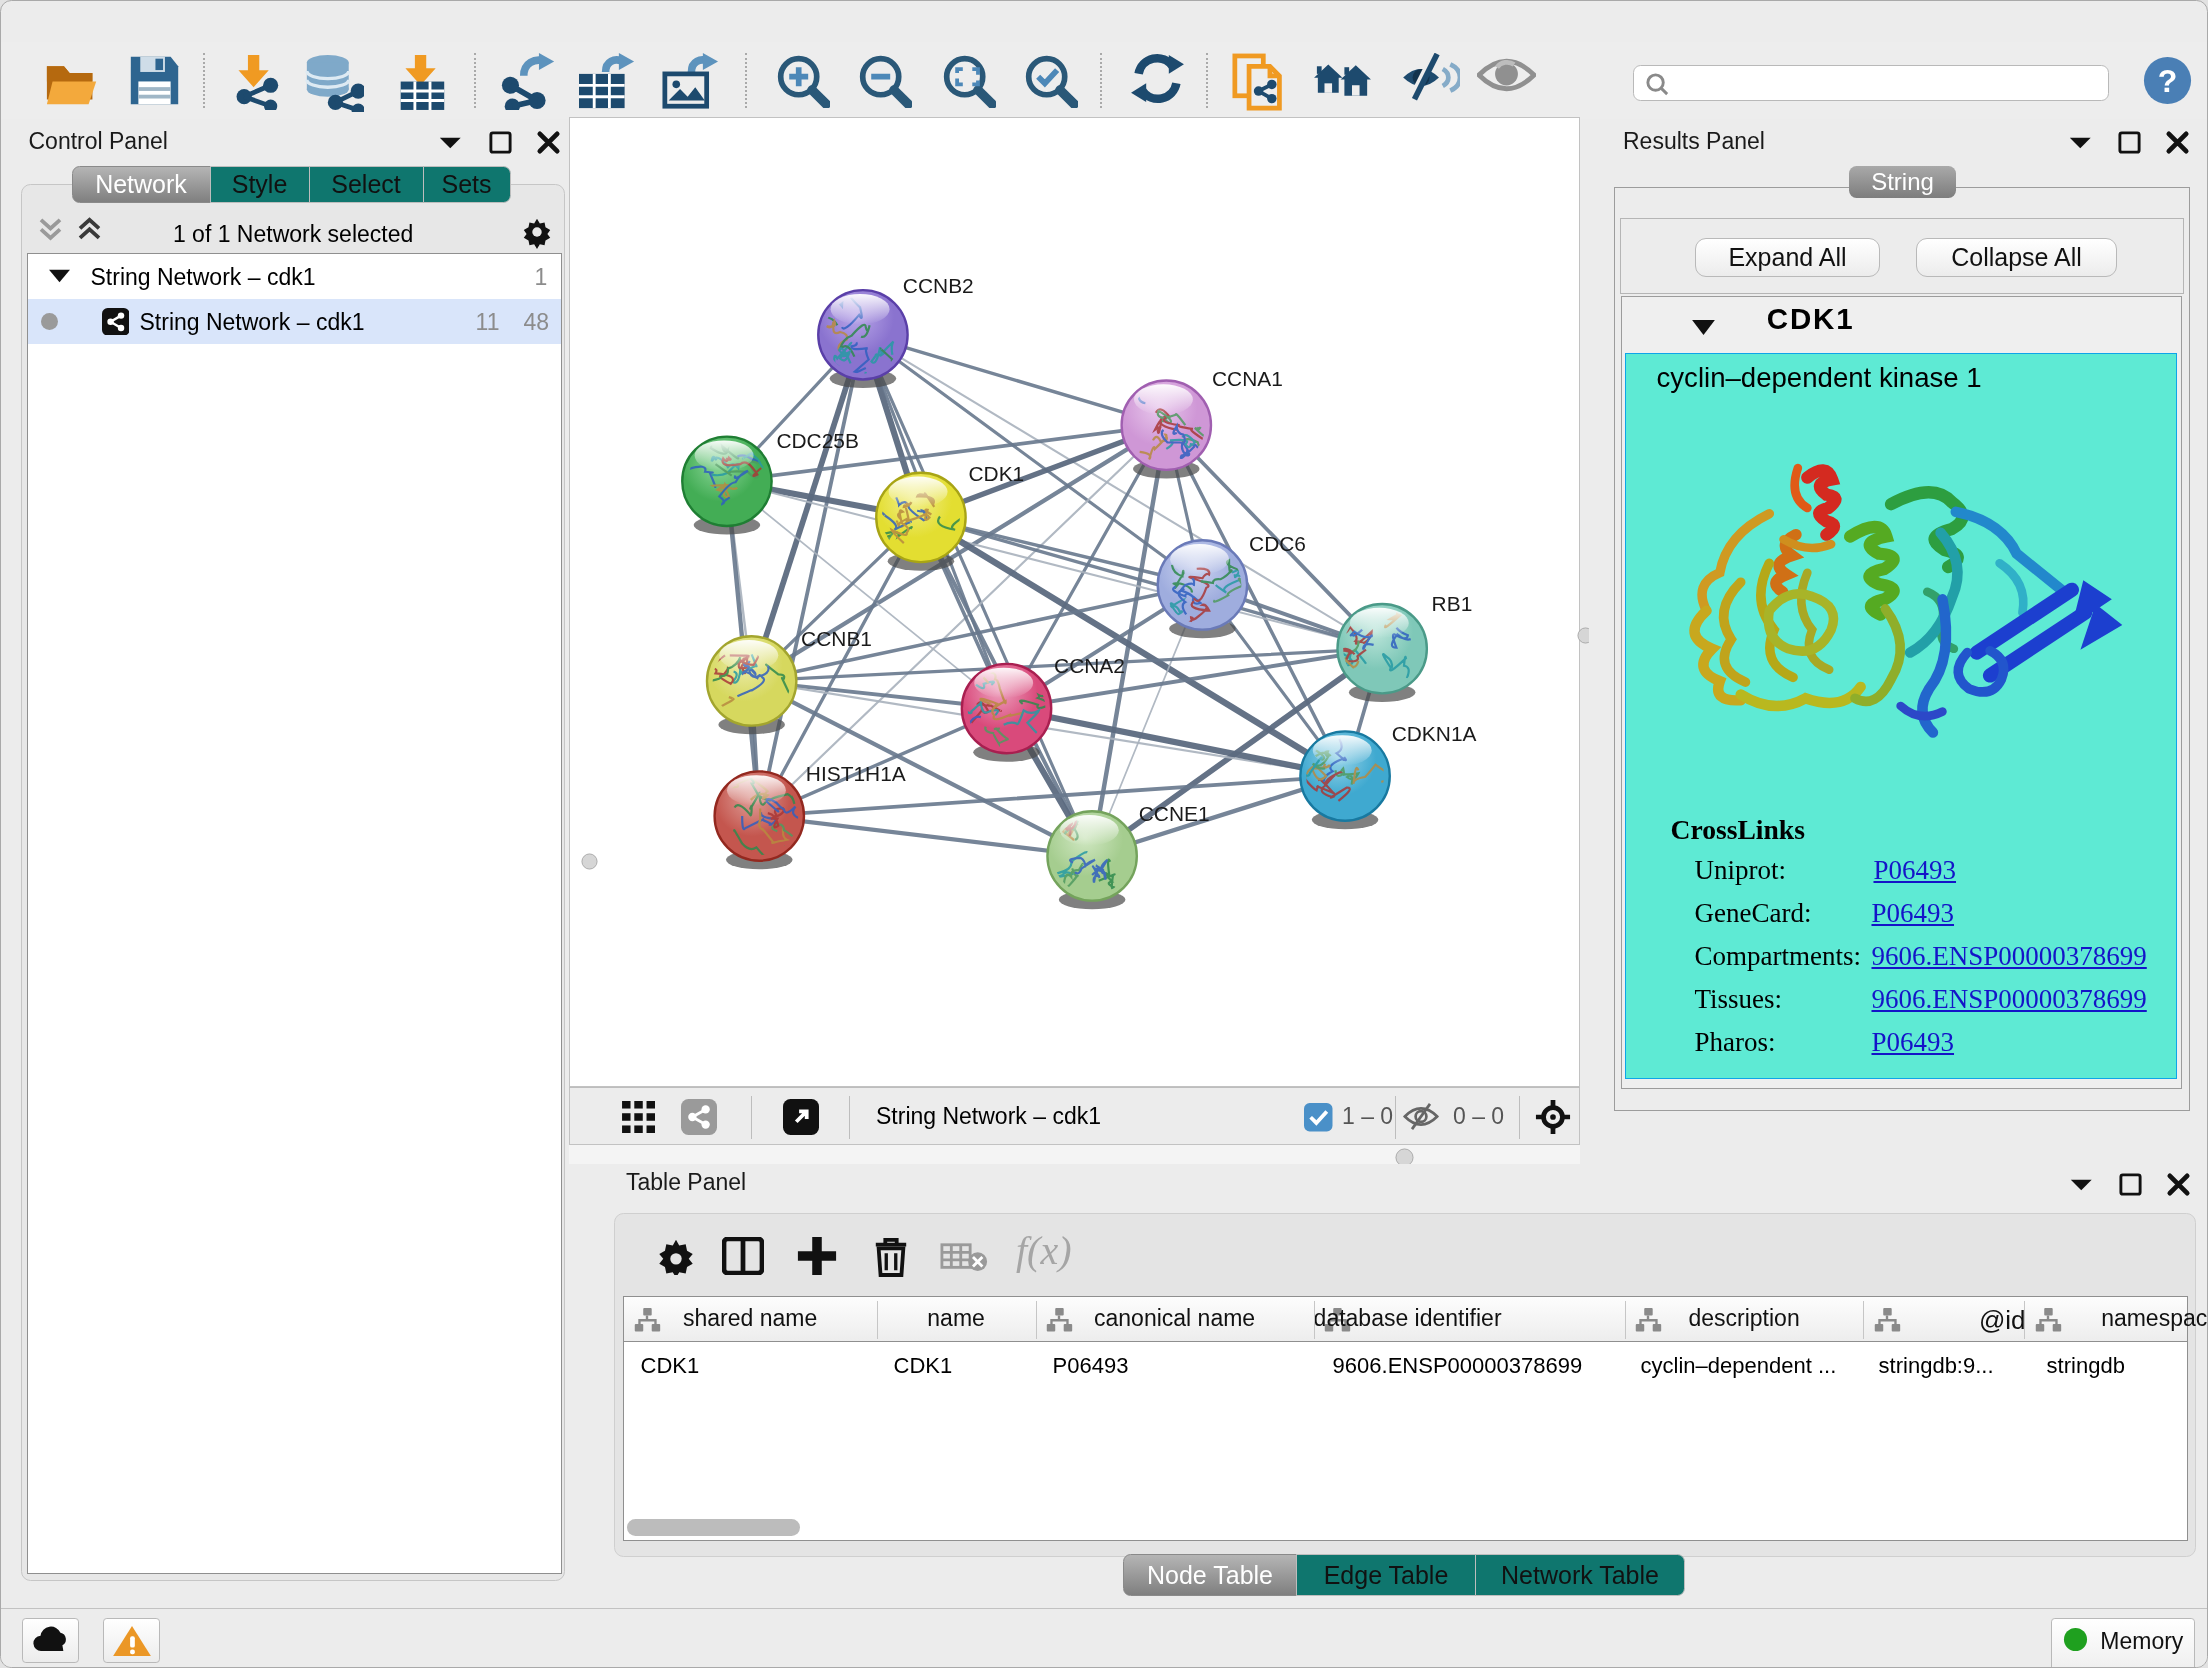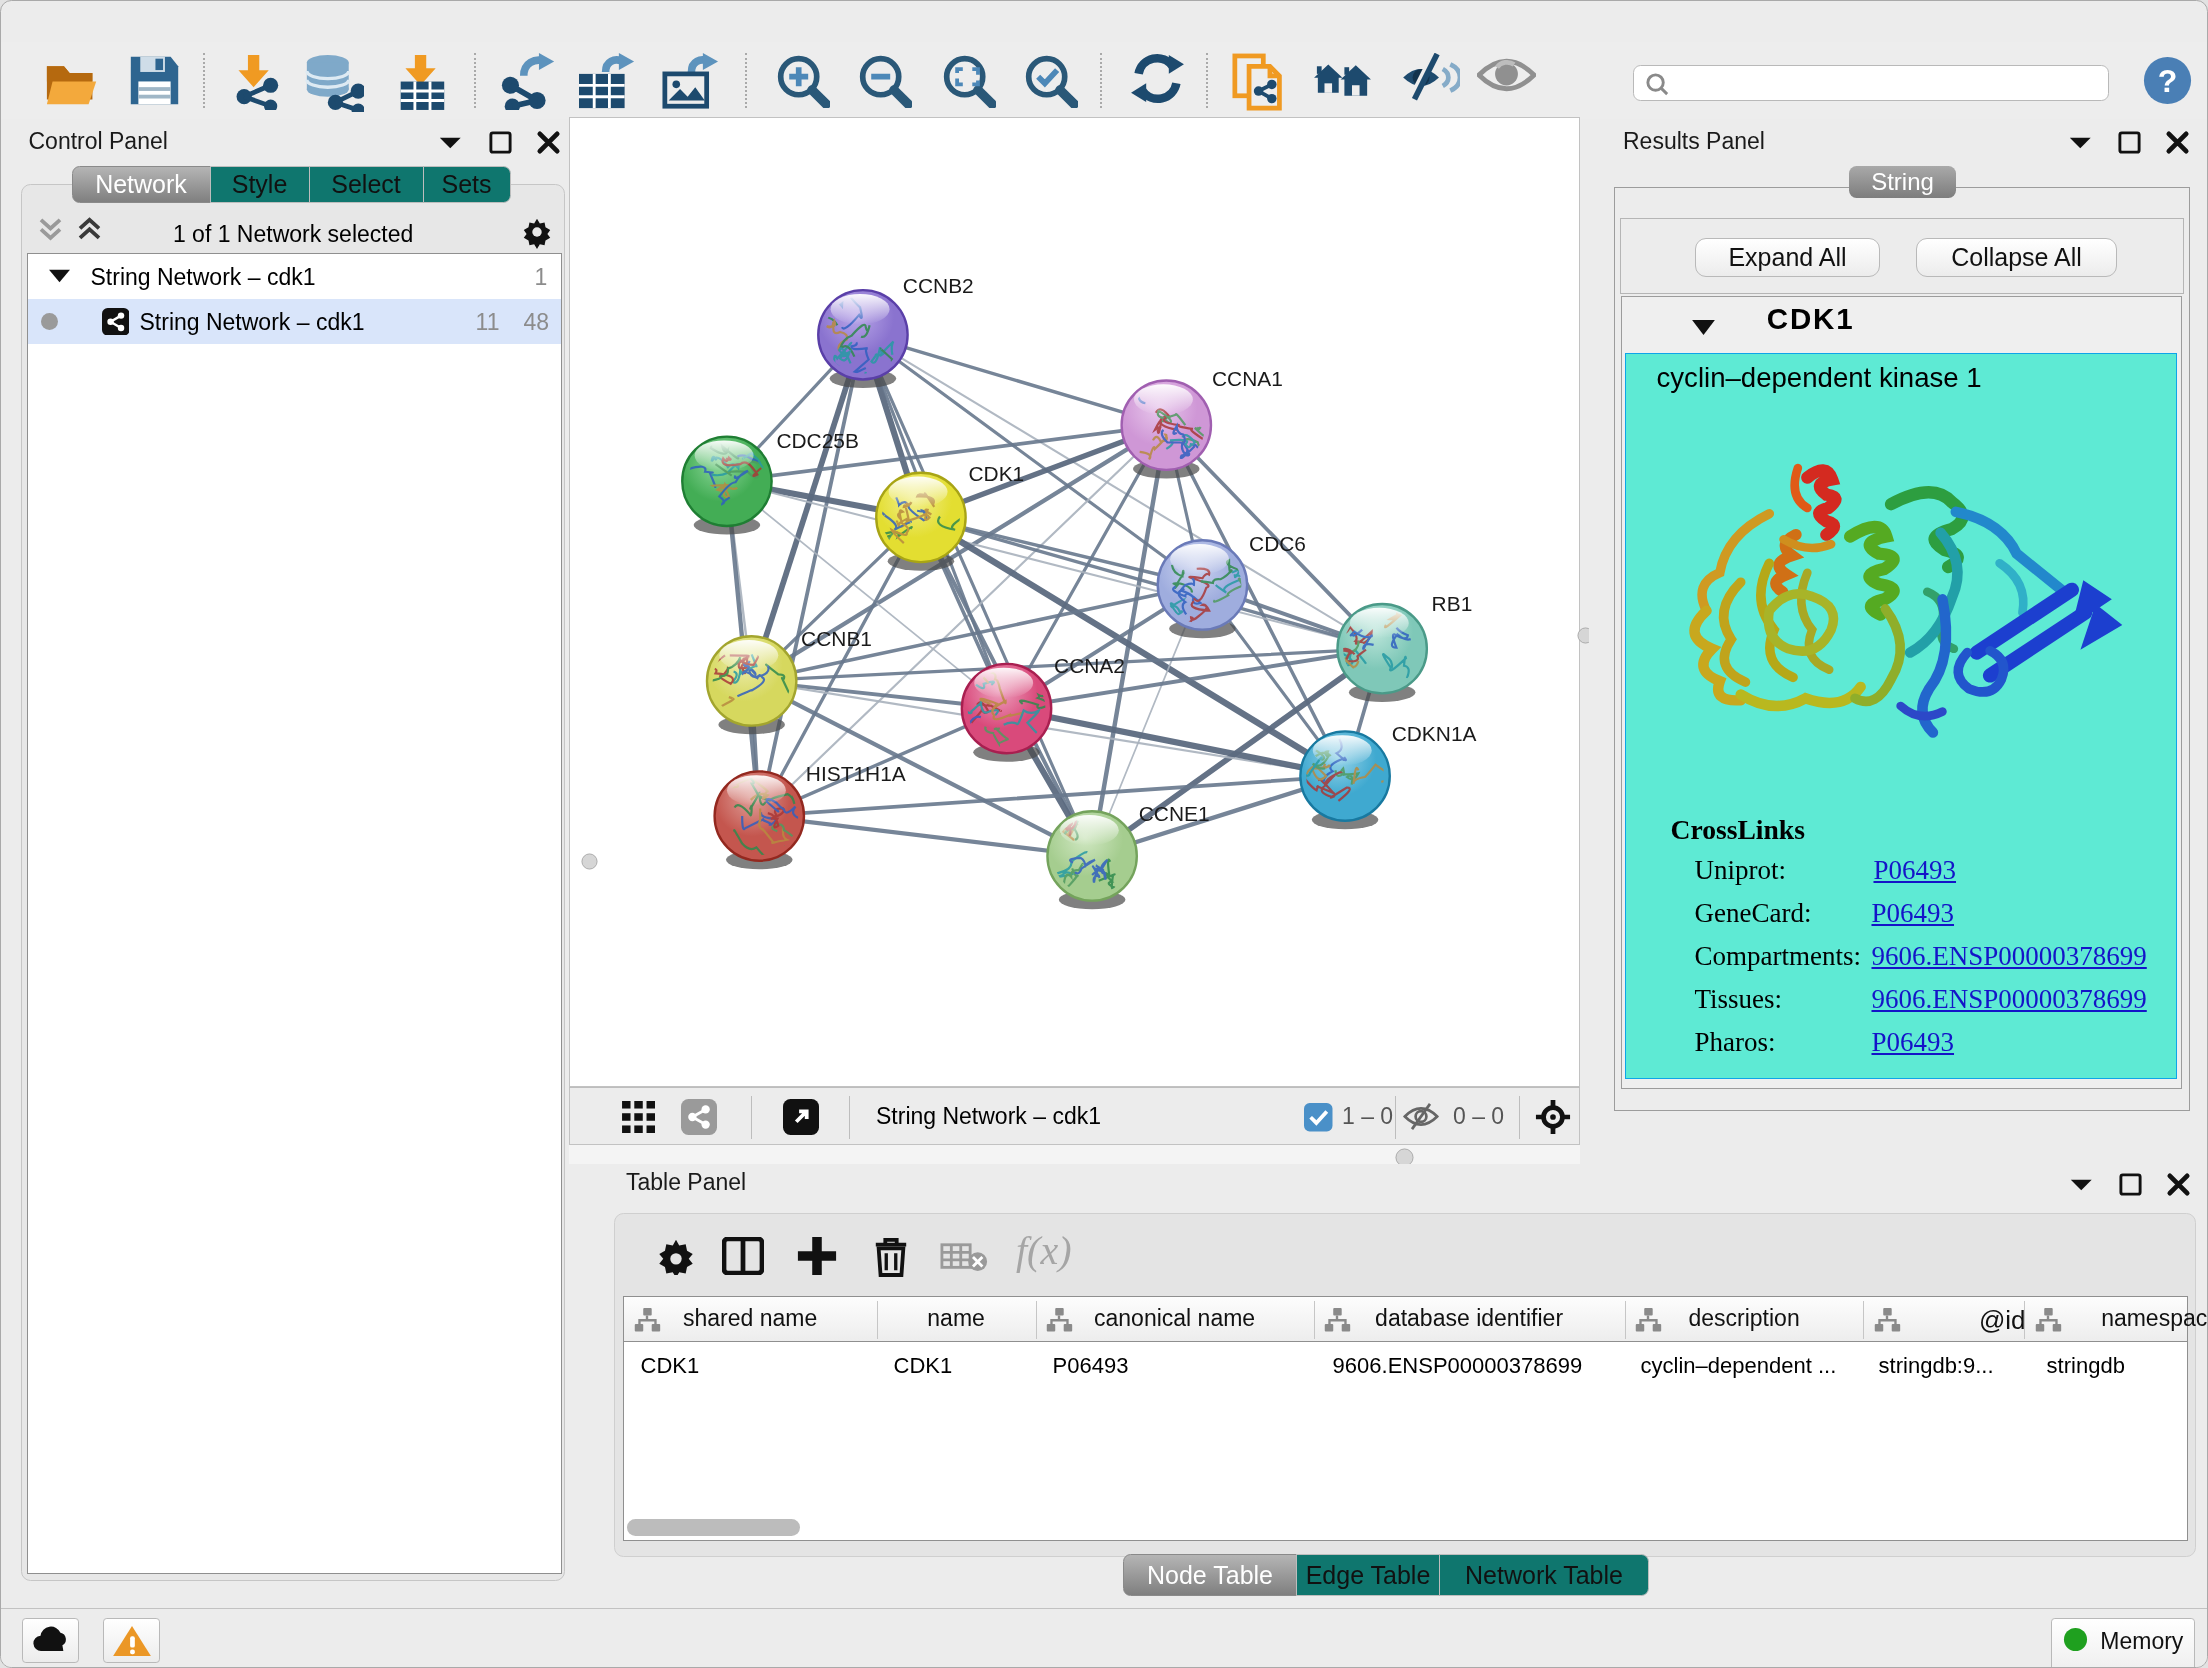--- a/index.html
+++ b/index.html
@@ -756,21 +756,21 @@
             </svg>
             <div style="position:absolute;left:412px;width:278px;top:7.6px;text-align:center;font-size:23px;color:#111">canonical name</div>
             <svg style="position:absolute;left:697px;top:8.6px" width="32" height="28.5" viewBox="0 0 34 30">
               <g fill="#8a8a8a">
                 <rect x="13" y="2" width="9" height="8" rx="1"></rect>
                 <rect x="4" y="19" width="9" height="8" rx="1"></rect>
                 <rect x="22" y="19" width="9" height="8" rx="1"></rect>
                 <path d="M17 10 v5 M9 19 v-4 h17 v4" stroke="#8a8a8a" stroke-width="2.5" fill="none"></path>
               </g>
             </svg>
-            <div style="position:absolute;left:690px;width:311px;top:7.6px;text-align:center;font-size:23px;color:#111">database identifier</div>
+            <div style="position:absolute;left:690px;width:311px;top:7.6px;font-size:23px;color:#111">database identifier</div>
             <svg style="position:absolute;left:1008px;top:8.6px" width="32" height="28.5" viewBox="0 0 34 30">
               <g fill="#8a8a8a">
                 <rect x="13" y="2" width="9" height="8" rx="1"></rect>
                 <rect x="4" y="19" width="9" height="8" rx="1"></rect>
                 <rect x="22" y="19" width="9" height="8" rx="1"></rect>
                 <path d="M17 10 v5 M9 19 v-4 h17 v4" stroke="#8a8a8a" stroke-width="2.5" fill="none"></path>
               </g>
             </svg>
             <div style="position:absolute;left:1001px;width:239px;top:7.6px;text-align:center;font-size:23px;color:#111">description</div>
             <svg style="position:absolute;left:1247px;top:8.6px" width="32" height="28.5" viewBox="0 0 34 30">
@@ -804,21 +804,21 @@
             <span style="position:absolute;left:429px;top:8.6px;font-size:22px">P06493</span>
             <span style="position:absolute;left:709px;top:8.6px;font-size:22px">9606.ENSP00000378699</span>
             <span style="position:absolute;left:1017px;top:8.6px;font-size:22px">cyclin–dependent ...</span>
             <span style="position:absolute;left:1255px;top:8.6px;font-size:22px">stringdb:9...</span>
             <span style="position:absolute;left:1423px;top:8.6px;font-size:22px">stringdb</span>
           </div>
     <div style="position:absolute;left:3.8px;bottom:3.8px;width:173px;height:17px;border-radius:8.6px;background:#bcbcbc"></div>
   </div>
 </div>
 <div style="position:absolute;left:535px;top:390px">
-  <div class="tab seltab" style="width:174px;height:42px;line-height:40px;border-radius:7.6px 0 0 7.6px">Node Table</div><div class="tab" style="width:144px;height:42px;line-height:40px;margin-left:-1px">Edge Table</div><div class="tab" style="width:210px;height:42px;line-height:40px;margin-left:-1px;border-radius:0 7.6px 7.6px 0">Network Table</div>
+  <div class="tab seltab" style="width:174px;height:42px;line-height:40px;border-radius:7.6px 0 0 7.6px">Node Table</div><div class="tab" style="width:180px;height:42px;line-height:40px;margin-left:-1px">Edge Table</div><div class="tab" style="width:210px;height:42px;line-height:40px;margin-left:-1px;border-radius:0 7.6px 7.6px 0">Network Table</div>
 </div>
 </div>
 
 <div style="position:absolute;left:0;top:1607px;width:2208px;height:61px;background:#ececec;border-top:1px solid #c2c2c2">
   <div class="gbtn" style="position:absolute;left:21px;top:8.6px;width:57px;height:45px;border-radius:3.8px">
     <svg style="margin-top:7.6px" width="38" height="27" viewBox="0 0 40 28">
           <path d="M10 26 a8 8 0 0 1 -1-16 a11 11 0 0 1 21-3 a7 7 0 0 1 2 13 l1 6z" fill="#111"></path>
         </svg>
   </div>
   <div class="gbtn" style="position:absolute;left:102px;top:8.6px;width:57px;height:45px;border-radius:3.8px">

